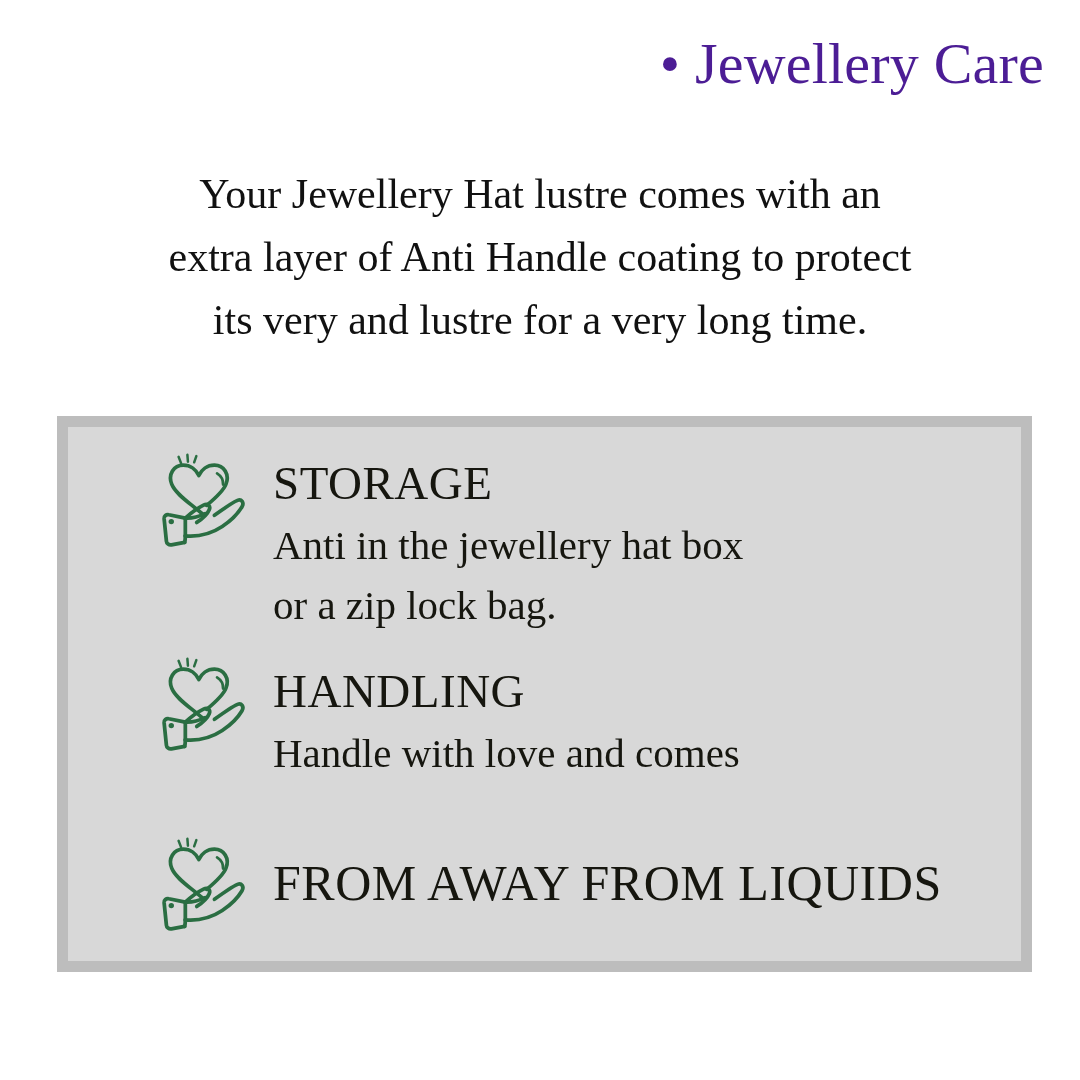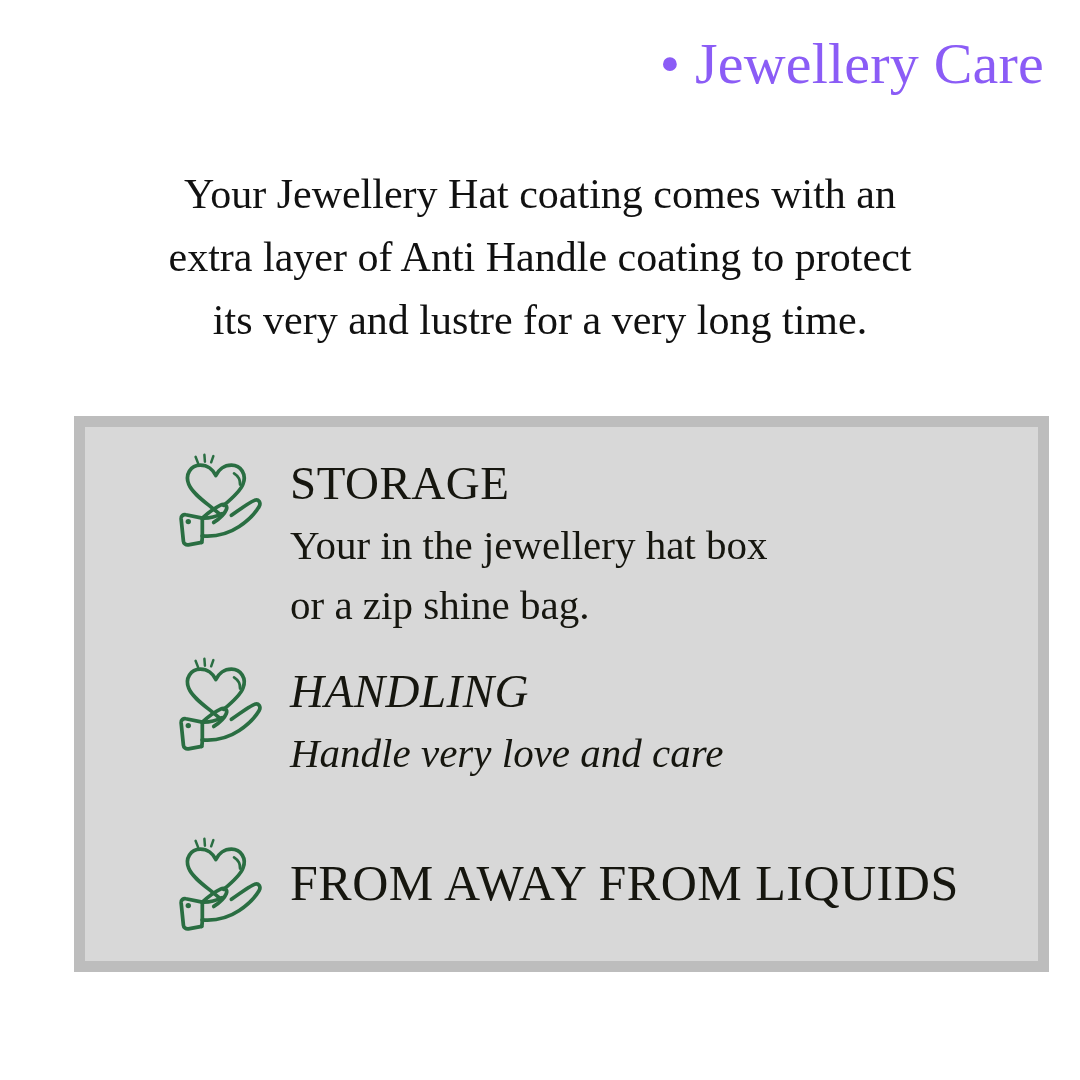--- a/index.html
+++ b/index.html
@@ -33,21 +33,21 @@
     text-align: right;
     white-space: nowrap;
   }
   .title-text {
     display: inline-block;
     font-family: "Liberation Serif", "DejaVu Serif", serif;
     font-size: 58px;
     line-height: 1.05;
     font-weight: 400;
     letter-spacing: 0.2px;
-    color: #8b5cf6;
+    color: #4c1d95;
   }
 
   
   .intro {
     position: absolute;
     top: 163px;
     left: 70px;
     width: 940px;
     text-align: center;
     font-size: 42px;
@@ -64,21 +64,20 @@
   
   .care-panel {
     position: absolute;
     left: 57px;
     top: 416px;
     width: 975px;
     height: 556px;
     background: #d8d8d8;
     border: 11px solid #bdbdbd;
     box-sizing: border-box;
-    margin-left: 17px;
   }
 
   .care-list {
     position: absolute;
     left: 0;
     top: 0;
     right: 0;
     bottom: 0;
   }
 
@@ -118,34 +117,34 @@
   .care-body {
     font-size: 41px;
     line-height: 60px;
     font-weight: 400;
     color: #16160f;
     margin-top: 2px;
     font-stretch: condensed;
   }
   .care-body .ln { display: block; white-space: nowrap; }
   .care-item.item-1 .care-body { margin-top: 12px; }
-  .care-item.item-1 .care-text { padding-top: 10px; font-style: italic; }
+  .care-item.item-1 .care-text { padding-top: 10px; }
   .care-item.item-2 .care-text { padding-top: 22px; }
 </style>
 </head>
 <body>
 
 <div class="page">
 
   <div class="title-row">
     <span class="title-text">• Jewellery Care</span>
   </div>
 
   <div class="intro">
-    <span class="ln">Your Jewellery Hat coating comes with an</span>
+    <span class="ln">Your Jewellery Hat lustre comes with an</span>
     <span class="ln">extra layer of Anti Handle coating to protect</span>
     <span class="ln">its very and lustre for a very long time.</span>
   </div>
 
   <div class="care-panel">
     <div class="care-list">
 
       <div class="care-item item-0">
         <span class="care-icon">
           <svg viewBox="0 0 100 100" xmlns="http://www.w3.org/2000/svg">
@@ -160,22 +159,22 @@
               <path d="M33 66.5 C 38.5 66.8 45.5 65.4 52 62.2"></path>
               <path d="M31.8 66.2 L 17.2 63.2 C 14.6 62.6 12.4 64.4 12.6 67 L 14.8 88.5 C 15 91 17.2 92.6 19.6 92.2 L 32.4 89.8"></path>
               <path d="M32.4 89.8 C 32.9 87.7 33 85.6 33 83.5"></path>
               <circle cx="19.5" cy="69.8" r="2.6" fill="#2a6e42" stroke="none"></circle>
             </g>
           </svg>
         </span>
         <span class="care-text">
           <span class="care-heading">STORAGE</span>
           <span class="care-body">
-            <span class="ln">Your in the jewellery hat box</span>
-            <span class="ln">or a zip shine bag.</span>
+            <span class="ln">Anti in the jewellery hat box</span>
+            <span class="ln">or a zip lock bag.</span>
           </span>
         </span>
       </div>
 
       <div class="care-item item-1">
         <span class="care-icon">
           <svg viewBox="0 0 100 100" xmlns="http://www.w3.org/2000/svg">
             <g fill="none" stroke="#2a6e42" stroke-width="3.6" stroke-linecap="round" stroke-linejoin="round">
               <path d="M49.5 62.5 C 39 53 24 44 20 34 C 16 24.5 22 15.5 31 15.5 C 38 15.5 43.5 20 46 25.5 C 48.5 20 54 15.5 61 15.5 C 70 15.5 76 24.5 72 34 C 69.2 41 61.5 47.6 53.5 54.2"></path>
               <path d="M63.5 23.5 C 67.5 26 69.5 30 69.3 34.2" stroke-width="2.6"></path>
@@ -187,21 +186,21 @@
               <path d="M33 66.5 C 38.5 66.8 45.5 65.4 52 62.2"></path>
               <path d="M31.8 66.2 L 17.2 63.2 C 14.6 62.6 12.4 64.4 12.6 67 L 14.8 88.5 C 15 91 17.2 92.6 19.6 92.2 L 32.4 89.8"></path>
               <path d="M32.4 89.8 C 32.9 87.7 33 85.6 33 83.5"></path>
               <circle cx="19.5" cy="69.8" r="2.6" fill="#2a6e42" stroke="none"></circle>
             </g>
           </svg>
         </span>
         <span class="care-text">
           <span class="care-heading">HANDLING</span>
           <span class="care-body">
-            <span class="ln">Handle very love and care</span>
+            <span class="ln">Handle with love and comes</span>
           </span>
         </span>
       </div>
 
       <div class="care-item item-2">
         <span class="care-icon">
           <svg viewBox="0 0 100 100" xmlns="http://www.w3.org/2000/svg">
             <g fill="none" stroke="#2a6e42" stroke-width="3.6" stroke-linecap="round" stroke-linejoin="round">
               <path d="M49.5 62.5 C 39 53 24 44 20 34 C 16 24.5 22 15.5 31 15.5 C 38 15.5 43.5 20 46 25.5 C 48.5 20 54 15.5 61 15.5 C 70 15.5 76 24.5 72 34 C 69.2 41 61.5 47.6 53.5 54.2"></path>
               <path d="M63.5 23.5 C 67.5 26 69.5 30 69.3 34.2" stroke-width="2.6"></path>

